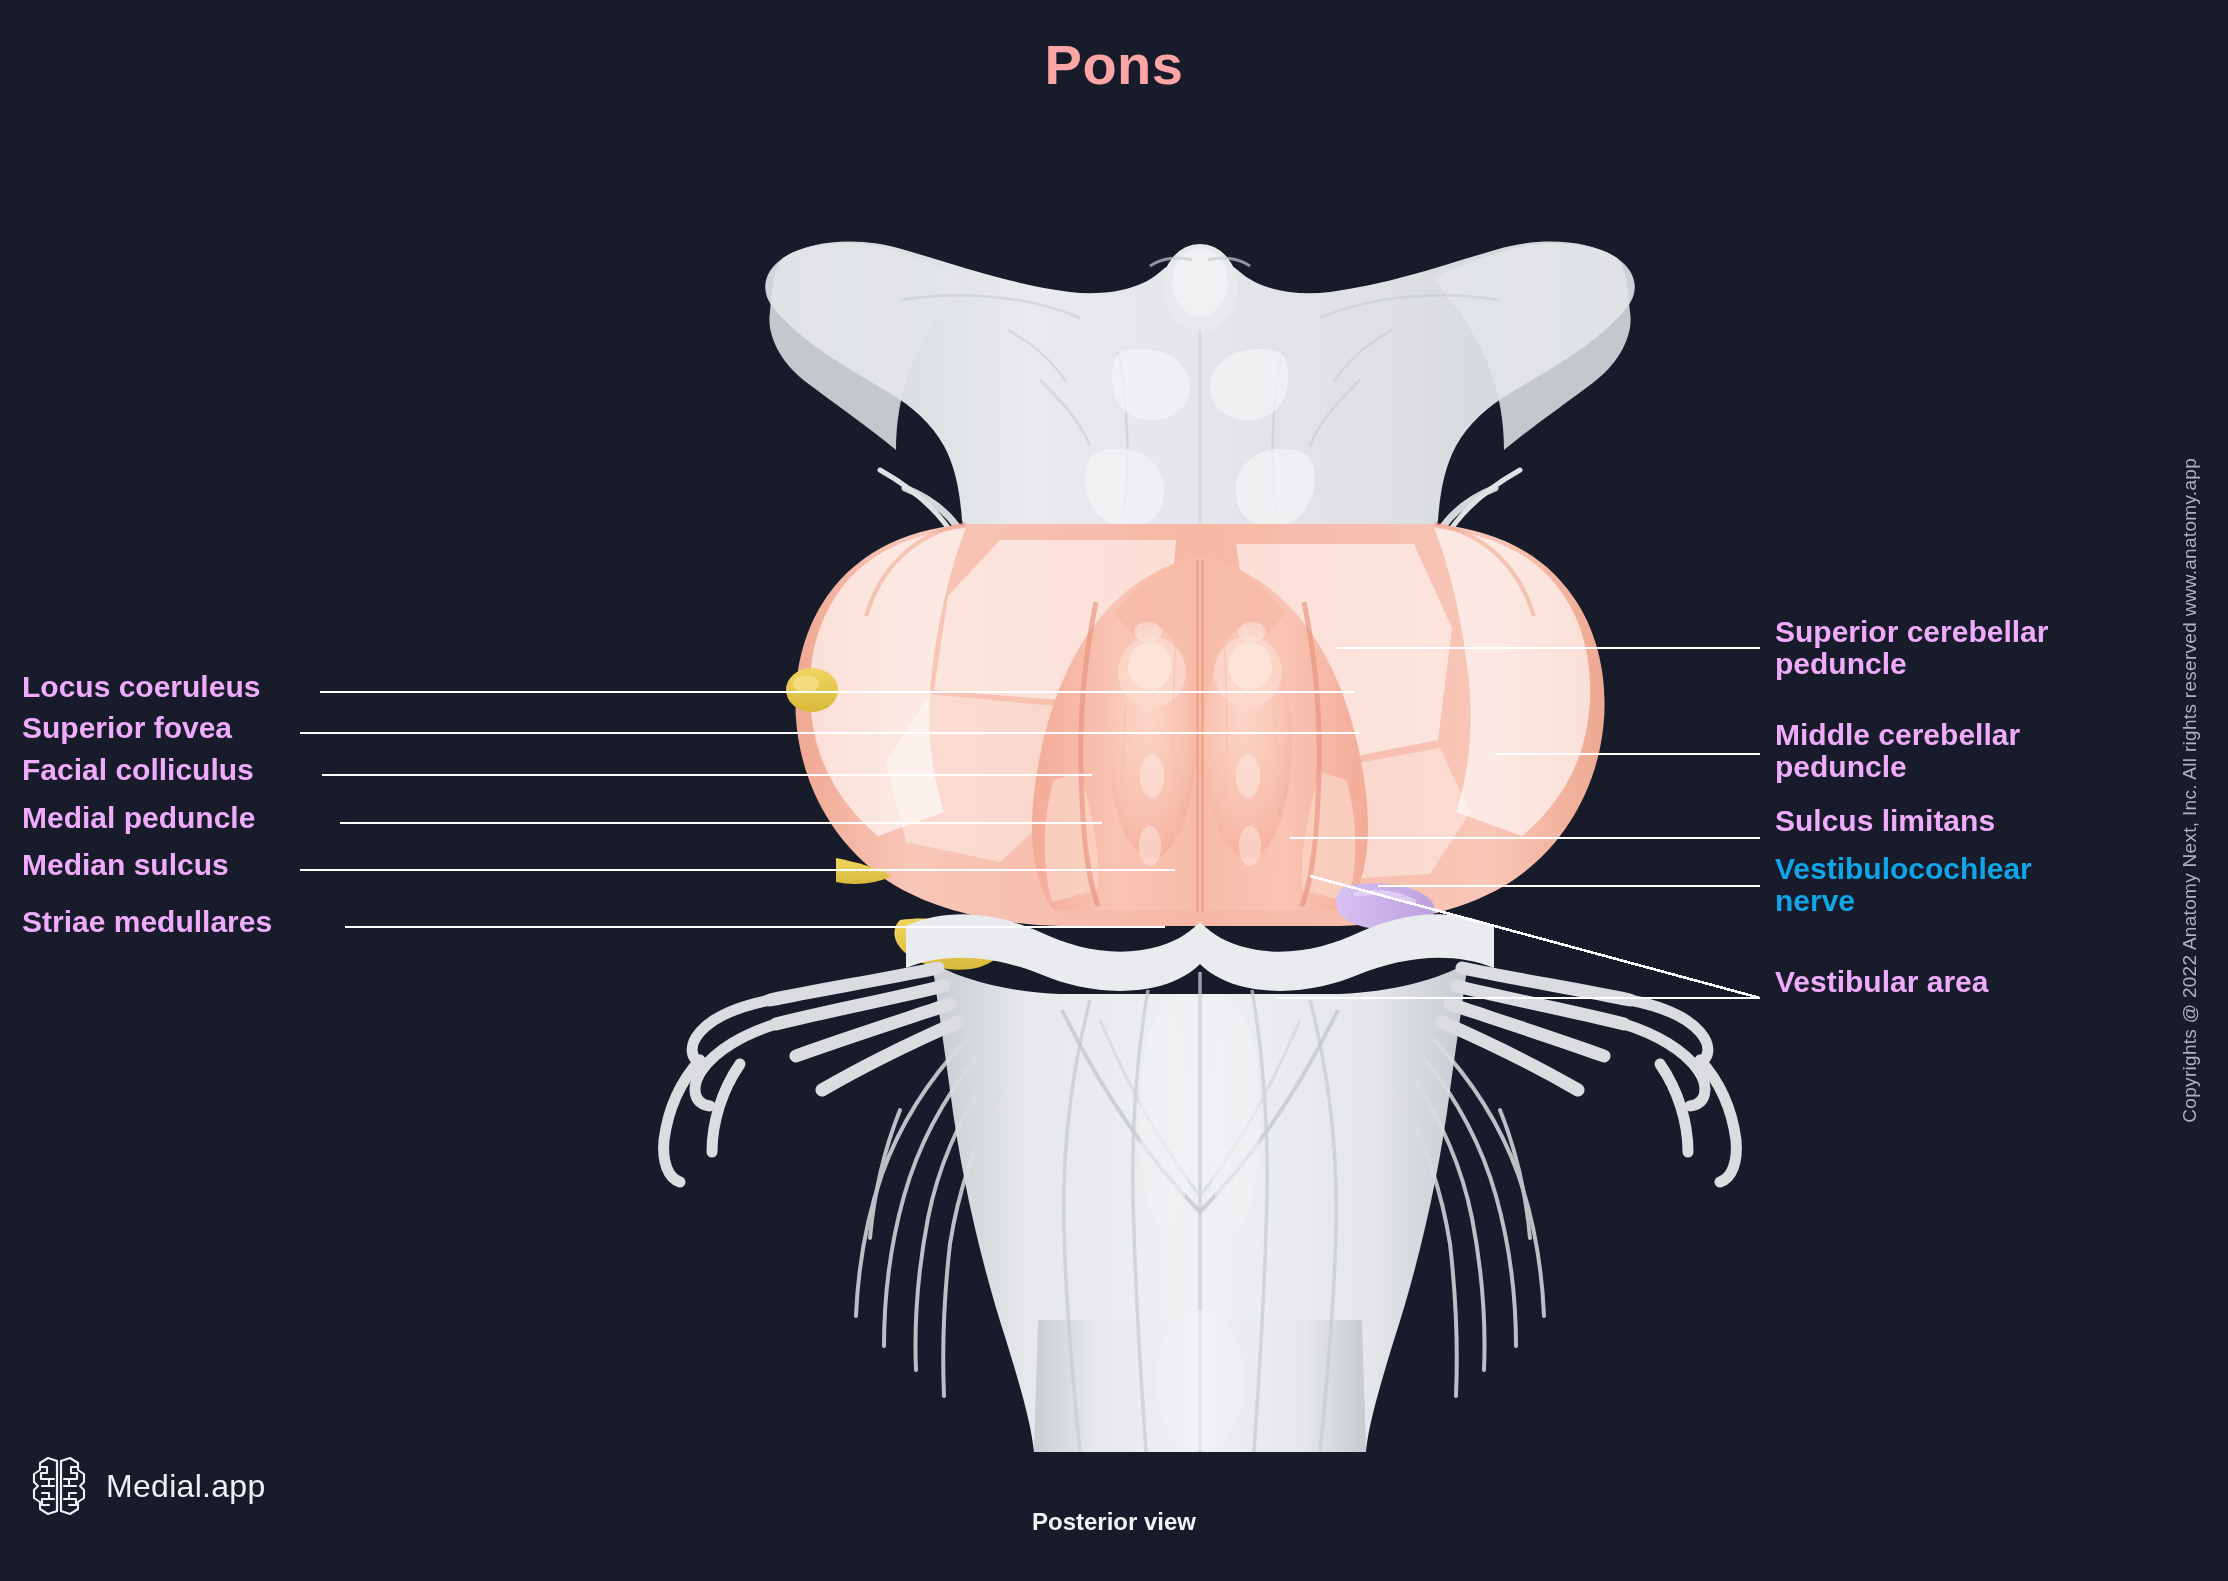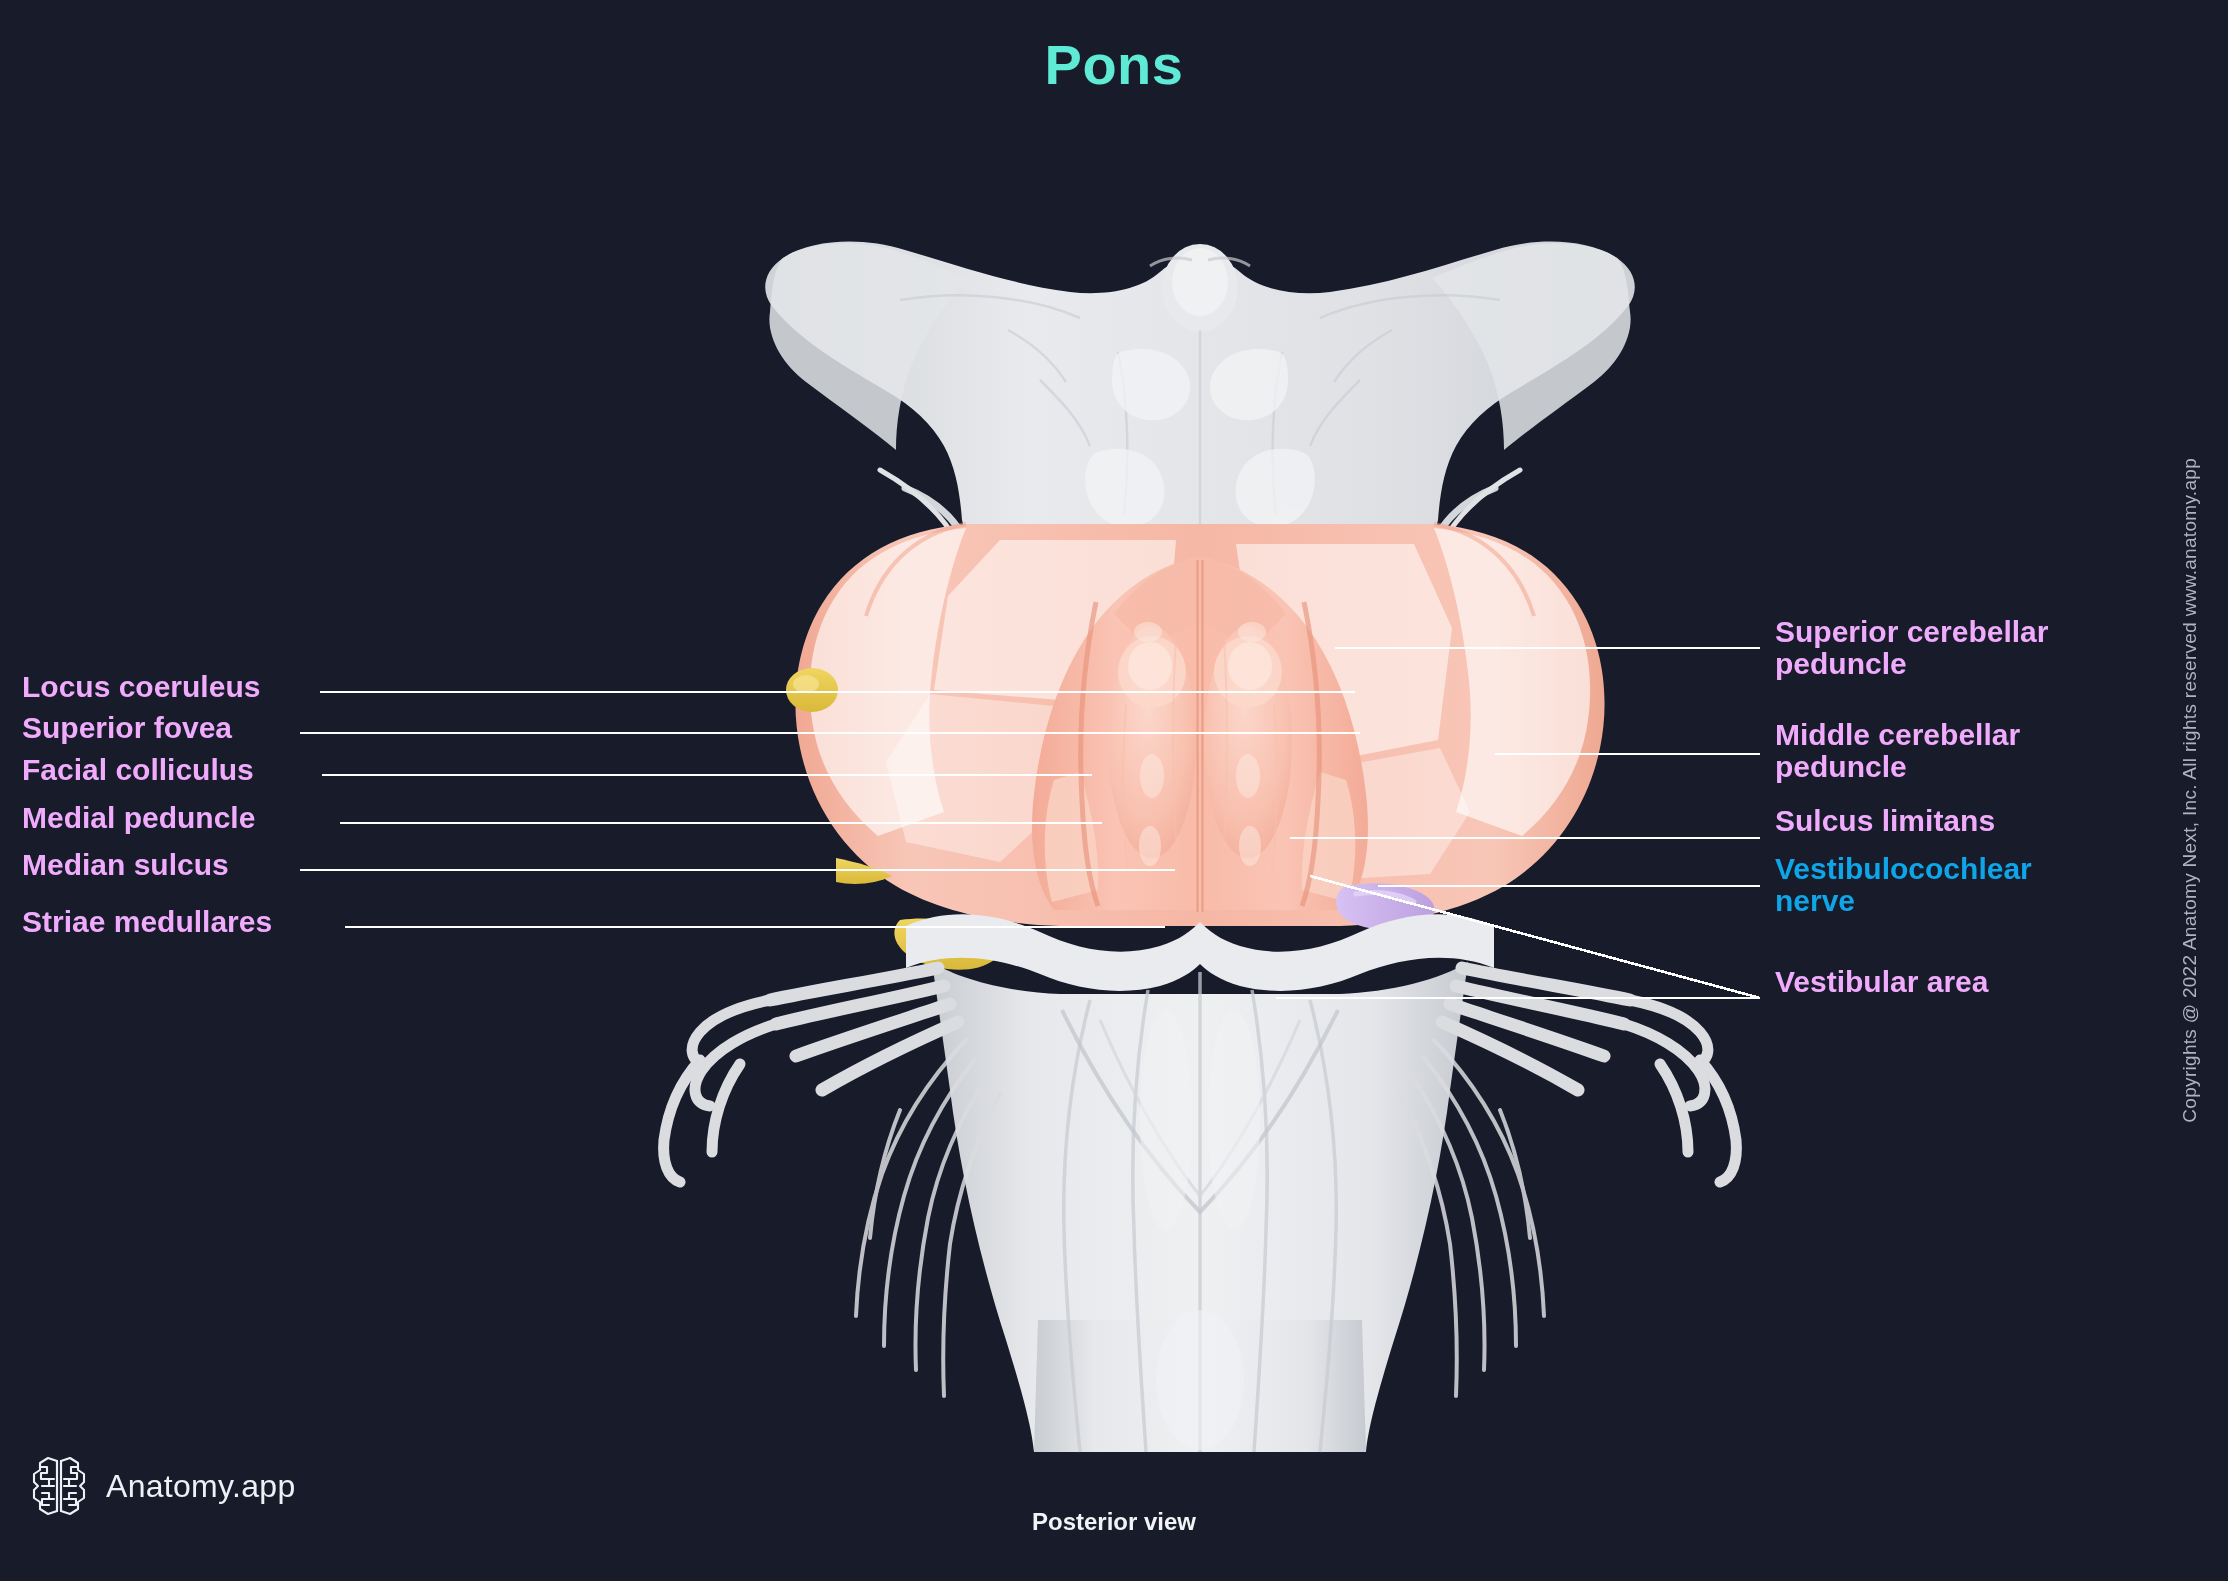--- a/index.html
+++ b/index.html
@@ -9,21 +9,21 @@
     font-family:"Liberation Sans","DejaVu Sans",sans-serif;
     color:#ffffff;
     -webkit-font-smoothing:antialiased;
   }
   #stage{position:absolute;inset:0;background:#171b2a;}
 
   
   .title{
     position:absolute;left:0;right:0;top:32px;
     text-align:center;font-size:56px;font-weight:700;letter-spacing:.5px;
-    color:#5eead4;
+    color:#fca5a5;
   }
 
   
   .caption{
     position:absolute;left:0;right:0;top:1508px;
     text-align:center;font-size:24px;font-weight:600;color:#f2f3f7;
   }
   .copyright-wrap{
     position:absolute;right:18px;top:0;height:1581px;width:40px;
     display:flex;align-items:center;justify-content:center;
@@ -442,16 +442,16 @@
       <path d="M19,31 L24,31"></path>
       <path d="M19,24 L24,24"></path>
       <path d="M19,44 L24,44"></path>
 
       <path d="M48,12 L41,12 L41,18 L47,18 L47,24 L39,24 L39,31 L46,31"></path>
       <path d="M46,38 L39,38 L39,44 L46,44 L46,50 L39,50"></path>
       <path d="M39,31 L34,31"></path>
       <path d="M39,24 L34,24"></path>
       <path d="M39,44 L34,44"></path>
     </svg>
-    <span class="brandtext">Anatomy.app</span>
+    <span class="brandtext">Medial.app</span>
   </div>
 
 </div>
 
 </body></html>

